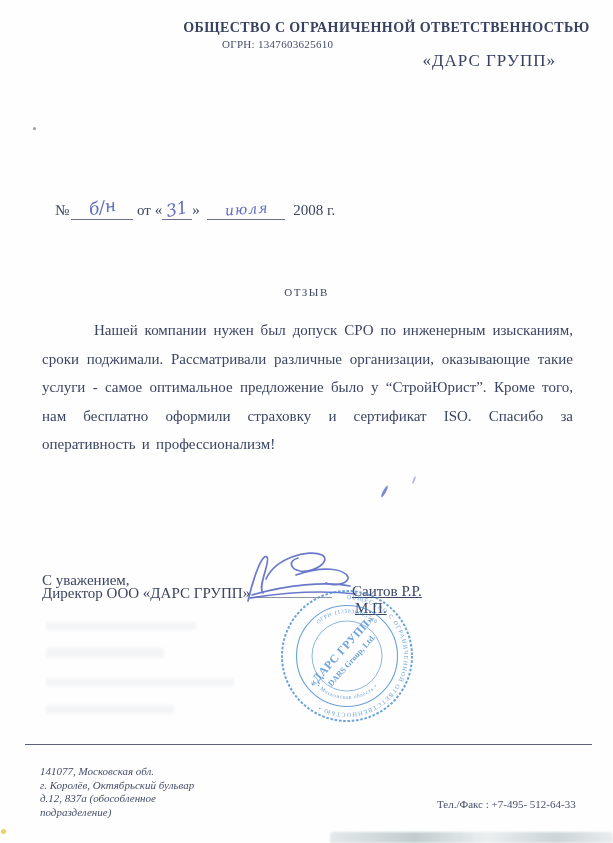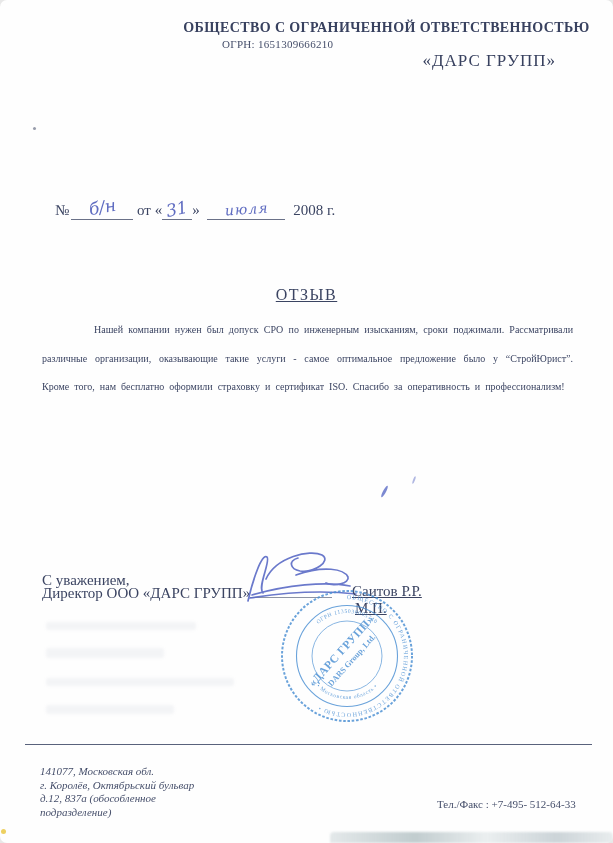--- a/index.html
+++ b/index.html
@@ -1,19 +1,19 @@
 <!DOCTYPE html>
 <html><head>
 <meta charset="utf-8">
 <style>
   html,body{margin:0;padding:0;background:#e8e8e8;}
   .page{
     position:relative;width:613px;height:843px;margin:0 auto;
     background:#fefefe;overflow:hidden;
-    font-family:"Liberation Serif", serif;color:#3b4462;border-radius:7px;
+    font-family:"Liberation Serif", serif;color:#3b4462;
   }
   .abs{position:absolute;}
   
   .hdr-line1{left:160px;top:20px;width:453px;text-align:center;font-size:14px;letter-spacing:.4px;font-weight:600;color:#38415f;}
   .hdr-ogrn{left:222px;top:38px;font-size:11px;letter-spacing:.3px;color:#454e6a;}
   .hdr-company{right:57px;top:51px;font-size:17px;letter-spacing:1px;color:#38415f;}
   
   .ref-line{left:55px;top:199px;font-size:15px;white-space:nowrap;}
   .slot{display:inline-block;border-bottom:1px solid #6a7188;text-align:center;vertical-align:baseline;}
   .slot-no{width:62px;margin-left:2px;}
@@ -21,23 +21,23 @@
   .slot-month{width:78px;margin:0 4px;}
   .hw{
     display:inline-block;color:#5f6cc1;font-style:italic;
     font-family:"DejaVu Serif", serif;transform:rotate(-6deg);
   }
   .hw-no{font-size:17px;transform:rotate(-10deg) translateY(-2px);}
   .hw-day{font-size:17px;transform:rotate(-12deg);}
   .hw-month{font-size:14px;letter-spacing:1px;transform:rotate(-4deg) translateY(-1px);}
   .addressee{right:67px;top:201px;font-size:15px;}
   
-  .doc-title{left:0;top:286px;width:613px;text-align:center;font-size:16px;letter-spacing:1.5px;text-decoration:underline;}
+  .doc-title{left:0;top:286px;width:613px;text-align:center;font-size:11px;letter-spacing:1.5px;}
   .body-par{
-    left:42px;top:316px;width:531px;font-size:10px;line-height:28.5px;
+    left:42px;top:316px;width:531px;font-size:15px;line-height:28.5px;
     text-align:justify;text-indent:52px;word-spacing:2.5px;color:#3b4462;
   }
   
   .ghost{background:rgba(100,110,135,.07);filter:blur(1.5px);border-radius:3px;}
   
   .sig-closing{left:42px;top:566px;font-size:15px;margin-top:6px;}
   .sig-role{left:42px;top:585px;font-size:15px;}
   .sig-name{left:352px;top:583px;font-size:15px;text-decoration:underline;}
   .sig-mp{left:355px;top:600px;font-size:15px;text-decoration:underline;}
   .sig-line{left:250px;top:597px;width:82px;height:0;border-top:1.4px solid #8d93a3;}
@@ -57,21 +57,21 @@
     background:linear-gradient(90deg,rgba(150,170,175,.25),rgba(120,145,150,.45) 30%,rgba(160,180,185,.2) 55%,rgba(130,150,160,.4) 80%,rgba(170,185,190,.25));
     filter:blur(1px);border-radius:4px 4px 0 0;
   }
 </style>
 </head>
 <body>
 
 <div class="page">
 
   <div class="abs hdr-line1">ОБЩЕСТВО С ОГРАНИЧЕННОЙ ОТВЕТСТВЕННОСТЬЮ</div>
-  <div class="abs hdr-ogrn">ОГРН: 1651309666210</div>
+  <div class="abs hdr-ogrn">ОГРН: 1347603625610</div>
   <div class="abs hdr-company">«ДАРС ГРУПП»</div>
 
   <div class="abs ref-line">
     <span>№</span><span class="slot slot-no"><span class="hw hw-no">б/н</span></span>
     <span>от «</span><span class="slot slot-day"><span class="hw hw-day">31</span></span><span>»</span>
     <span class="slot slot-month"><span class="hw hw-month">июля</span></span>
     <span>2008 г.</span>
   </div>
 
   <div class="abs doc-title">ОТЗЫВ</div>

